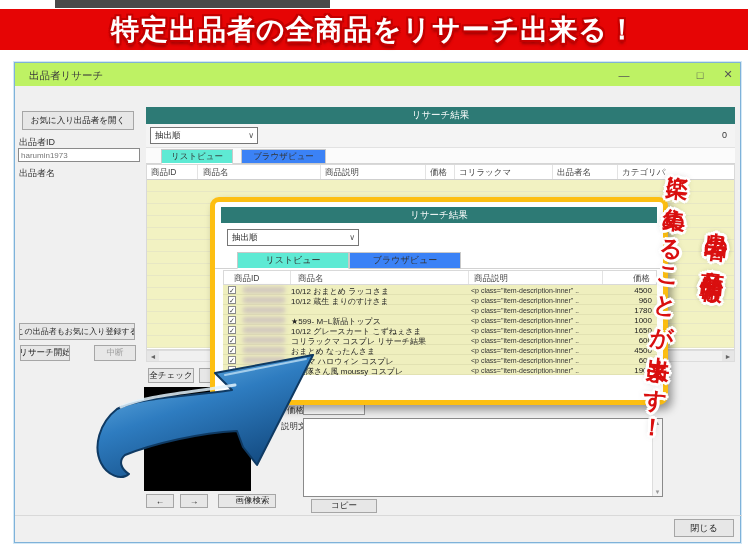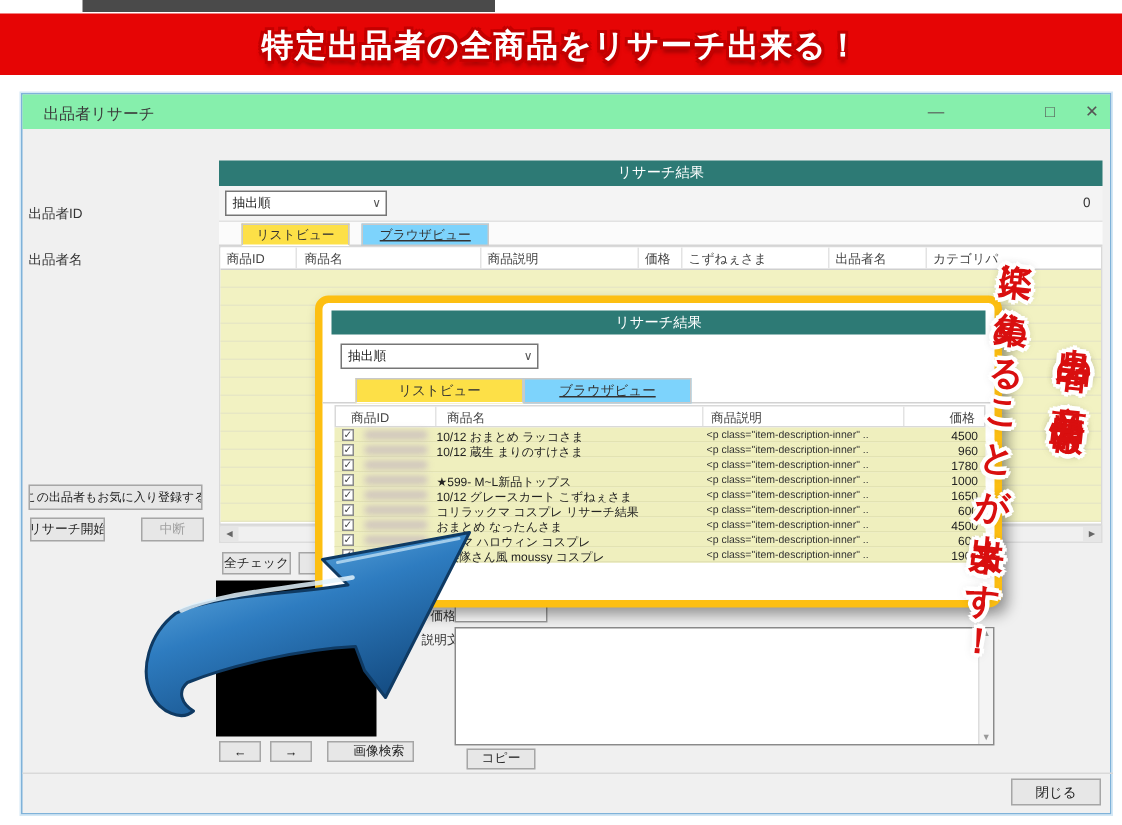--- a/index.html
+++ b/index.html
@@ -4,28 +4,28 @@
 <style>
   * { margin:0; padding:0; box-sizing:border-box; }
   html,body { width:748px; height:550px; background:#fff; font-family:"Liberation Sans","DejaVu Sans",sans-serif; overflow:hidden; position:relative; }
 
   .abs { position:absolute; }
 
   
   #top-strip { left:55px; top:0; width:275px; height:8px; background:#4a4a4a; z-index:49; }
   #banner { left:0; top:9px; width:748px; height:41px; background:#e60505; z-index:50;
             display:flex; align-items:center; justify-content:center; }
-  #banner .txt { font-size:21px; font-weight:bold; color:#fff; letter-spacing:1px; white-space:nowrap;
+  #banner .txt { font-size:28px; font-weight:bold; color:#fff; letter-spacing:1px; white-space:nowrap;
       text-shadow:-2px -2px 0 #c40000,2px -2px 0 #c40000,-2px 2px 0 #c40000,2px 2px 0 #c40000,
                   0 -2px 0 #c40000,0 2px 0 #c40000,-2px 0 0 #c40000,2px 0 0 #c40000,0 4px 3px rgba(90,0,0,.55); }
 
   
   #app-window { left:14px; top:62px; width:727px; height:481px; background:#f0f0f0;
                 border:1px solid #7fb2d9; outline:1px solid #d3e8f6; z-index:1; }
-  #titlebar { left:0; top:0; width:100%; height:23px; background:#86efac; }
+  #titlebar { left:0; top:0; width:100%; height:23px; background:#bef264; }
   #title-text { left:14px; top:6px; font-size:10.5px; color:#3a3a3a; }
   .wctl { top:3px; width:26px; height:17px; display:flex; align-items:center; justify-content:center;
           font-size:11px; color:#555; }
   #btn-min { left:596px; } #btn-max { left:672px; } #btn-close { left:700px; }
 
   
   .btn { background:#e7e7e7; border:1px solid #a6a6a6; color:#222; display:flex; align-items:center;
          justify-content:center; font-size:8.5px; white-space:nowrap; overflow:hidden; }
   #fav-open { left:7px; top:48px; width:112px; height:19px; }
   #lbl-seller-id { left:4px; top:73px; font-size:9px; color:#333; }
@@ -42,22 +42,22 @@
   #bg-teal { left:131px; top:44px; width:589px; height:17px; }
   #bg-sub { left:131px; top:61px; width:589px; height:24px; background:#f4f4f4; border-bottom:1px solid #e2e2e2;}
   .dropdown { background:#fff; border:1px solid #767676; font-size:8.5px; color:#222; display:flex;
               align-items:center; padding-left:4px; position:relative; }
   .dropdown .chev { position:absolute; right:3px; top:0; bottom:0; display:flex; align-items:center;
                     color:#555; font-size:8px; }
   #bg-dropdown { left:135px; top:64px; width:108px; height:17px; }
   #bg-count { left:690px; top:67px; width:22px; font-size:9px; color:#333; text-align:right; }
   .tab { display:flex; align-items:center; justify-content:center; font-size:8.5px; color:#333;
          border:1px solid #c9c9c9; height:15px; }
-  .tab.sel { background:#fde047; border-bottom:1px solid #fff; }
-  .tab.uns { background:#7dd3fc;text-decoration:underline; }
+  .tab.sel { background:#5eead4; border-bottom:1px solid #fff; }
+  .tab.uns { background:#3b82f6; }
   #bg-tabs { left:131px; top:85px; width:589px; height:16px; background:#fbfbfb; border-bottom:1px solid #d5d5d5;}
   #bg-tab1 { position:absolute; left:15px; top:1px; width:72px; }
   #bg-tab2 { position:absolute; left:95px; top:1px; width:85px; }
   #bg-table { left:131px; top:101px; width:589px; height:186px; background:#fff; border:1px solid #d9d9d9; }
   #bg-thead { position:relative; height:15px; background:#fff; border-bottom:1px solid #cfcfcf;
               font-size:8.5px; color:#444; }
   #bg-thead span { position:absolute; top:2px; }
   .vsep { position:absolute; top:0; bottom:0; width:1px; background:#e3e3e3; }
   .bgrow { height:12px; background:#f2f2c2; border-bottom:1px solid #e7e7c4; }
   #bg-hscroll { left:131px; top:287px; width:589px; height:12px; background:#f0f0f0; border:1px solid #dcdcdc;
@@ -71,21 +71,21 @@
   #prev-btn { left:131px; top:431px; width:28px; height:14px; }
   #next-btn { left:165px; top:431px; width:28px; height:14px; }
   #img-search { left:203px; top:431px; width:58px; height:14px;padding-left:11px; }
   #lbl-price { left:272px; top:342px; font-size:8.5px; color:#333; }
   #price-input { left:288px; top:339px; width:62px; height:13px; background:#fff; border:1px solid #999; }
   #lbl-desc { left:266px; top:358px; font-size:8.5px; color:#333; }
   #desc-area { left:288px; top:355px; width:360px; height:79px; background:#fff; border:1px solid #8a8a8a; }
   #desc-scroll { position:absolute; right:0; top:0; bottom:0; width:10px; background:#f4f4f4;
                  border-left:1px solid #ddd; display:flex; flex-direction:column; justify-content:space-between;
                  align-items:center; font-size:6px; color:#999; padding:1px 0; }
-  #copy-btn { left:296px; top:436px; width:46px; height:14px; }
+  #copy-btn { left:296px; top:436px; width:66px; height:14px; }
   #bottom-div { left:0; top:452px; width:727px; height:1px; background:#d9d9d9; }
   #close-btn { left:659px; top:456px; width:60px; height:18px; font-size:9px; }
 
   
   #overlay { left:210px; top:197px; width:458px; height:208px; background:#fff;
              border:5px solid #fdbf12; border-radius:9px; box-shadow:4px 5px 9px rgba(0,0,0,.38); z-index:20; }
   #ov-teal { left:6px; top:5px; width:436px; height:16px; }
   #ov-dropdown { left:12px; top:27px; width:132px; height:17px; }
   #ov-tabs { left:0; top:49px; width:448px; height:18px; border-bottom:1px solid #d2d2d2; }
   #ov-tab1 { position:absolute; left:22px; top:1px; width:112px; height:17px; font-size:9px; }
@@ -123,21 +123,23 @@
 </div>
 
 <div class="abs" id="app-window">
   <div class="abs" id="titlebar">
     <div class="abs" id="title-text">出品者リサーチ</div>
     <div class="abs wctl" id="btn-min">—</div>
     <div class="abs wctl" id="btn-max">□</div>
     <div class="abs wctl" id="btn-close">✕</div>
   </div>
 
+  <div class="abs btn" id="fav-open">お気に入り出品者を開く</div>
   <div class="abs" id="lbl-seller-id">出品者ID</div>
+  <input class="abs" id="seller-id-input" value="harumin1973" style="">
   <div class="abs" id="lbl-seller-name">出品者名</div>
   <div class="abs btn" id="reg-fav">この出品者もお気に入り登録する</div>
   <div class="abs btn" id="start-btn">リサーチ開始</div>
   <div class="abs btn" id="abort-btn">中断</div>
 
   <div class="abs teal" id="bg-teal">リサーチ結果</div>
   <div class="abs" id="bg-sub"></div>
   <div class="abs dropdown" id="bg-dropdown">
     <span>抽出順</span>
     <span class="chev">∨</span>
@@ -146,21 +148,21 @@
   <div class="abs" id="bg-tabs">
     <div class="tab sel" id="bg-tab1">リストビュー</div>
     <div class="tab uns" id="bg-tab2">ブラウザビュー</div>
   </div>
   <div class="abs" id="bg-table">
     <div id="bg-thead">
       <span style="left:4px">商品ID</span>
       <span style="left:56px">商品名</span>
       <span style="left:178px">商品説明</span>
       <span style="left:283px">価格</span>
-      <span style="left:312px">こずねぇさま</span>
+      <span style="left:312px">コリラックマ</span>
       <span style="left:410px">出品者名</span>
       <span style="left:475px">カテゴリパ</span>
       <i class="vsep" style="left:50px"></i>
         <i class="vsep" style="left:173px"></i>
         <i class="vsep" style="left:278px"></i>
       <i class="vsep" style="left:307px"></i>
         <i class="vsep" style="left:405px"></i>
         <i class="vsep" style="left:470px"></i>
     </div>
     <div id="bg-rows">

